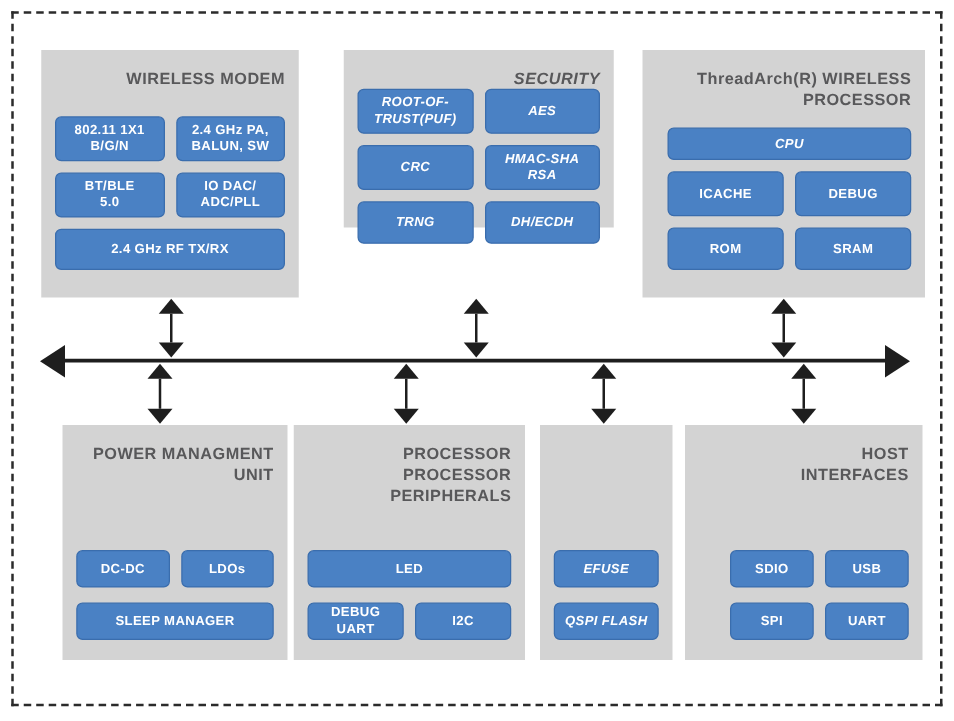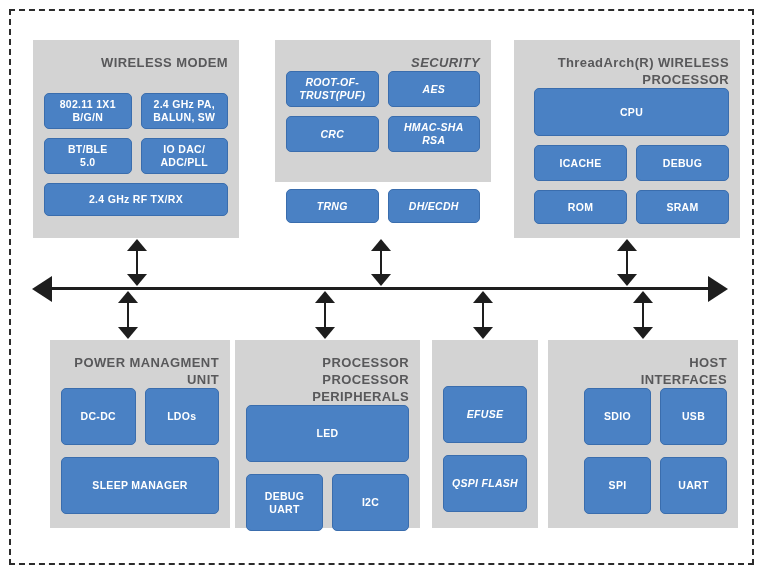--- a/index.html
+++ b/index.html
@@ -17,21 +17,21 @@
   }
   .block.bottom { padding-bottom:16px; }
   .block-title {
     font-weight:bold; font-size:13px; line-height:17px; letter-spacing:0.4px;
     color:#58585a; text-align:right; white-space:pre-line;
   }
   .rows { display:flex; flex-direction:column; gap:9px; margin-top:auto; }
   .rows.wide-gap { gap:12px; }
   .row { display:flex; gap:9px; }
   .row.t { height:36px; }
-  .row.b { height:57px;border-radius:22px; }
+  .row.b { height:30px;border-radius:22px; }
   .chip {
     flex:1; background:#4a81c4; border:1px solid #3a6dad; border-radius:5px;
     color:#ffffff; font-weight:bold; font-size:10.5px; line-height:13px;
     letter-spacing:0.3px; display:flex; align-items:center; justify-content:center;
     text-align:center; white-space:pre-line; padding:2px 4px; box-sizing:border-box;
   }
   
   .bus { position:absolute; left:32px; top:275px; width:696px; height:27px;
          display:flex; align-items:center; }
   .bus-head-left { width:0; height:0; border-top:13px solid transparent;
@@ -81,32 +81,32 @@
       <div class="row t">
         <div class="chip">ROOT-OF-
 TRUST(PUF)</div>
         <div class="chip">AES</div>
       </div>
       <div class="row t">
         <div class="chip">CRC</div>
         <div class="chip">HMAC-SHA
 RSA</div>
       </div>
-      <div class="row t" style="height:34px;margin-top:28px;">
+      <div class="row t" style="height:34px;">
         <div class="chip">TRNG</div>
         <div class="chip">DH/ECDH</div>
       </div>
     </div>
   </div>
 
   <div class="block" style="left:514px; top:40px; width:226px; height:198px;padding-left:20px;">
     <div class="block-title">ThreadArch(R) WIRELESS
 PROCESSOR</div>
     <div class="rows">
-      <div class="row t" style="height:48px;">
+      <div class="row t" style="height:26px;font-style:italic;">
         <div class="chip">CPU</div>
       </div>
       <div class="row t">
         <div class="chip">ICACHE</div>
         <div class="chip">DEBUG</div>
       </div>
       <div class="row t" style="height:34px;">
         <div class="chip">ROM</div>
         <div class="chip">SRAM</div>
       </div>

